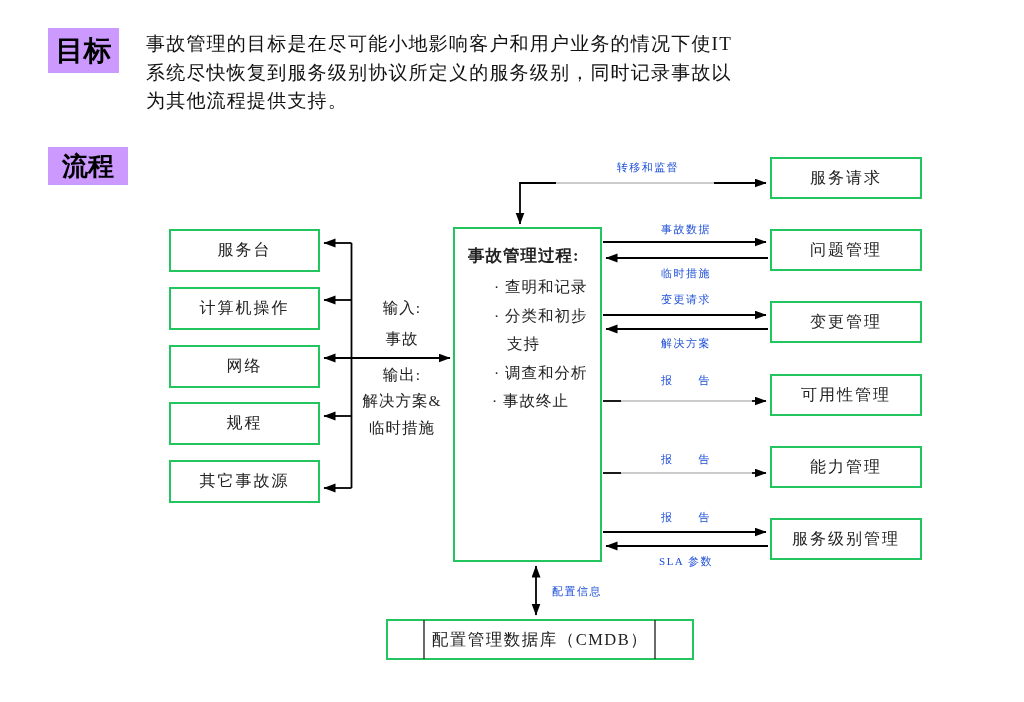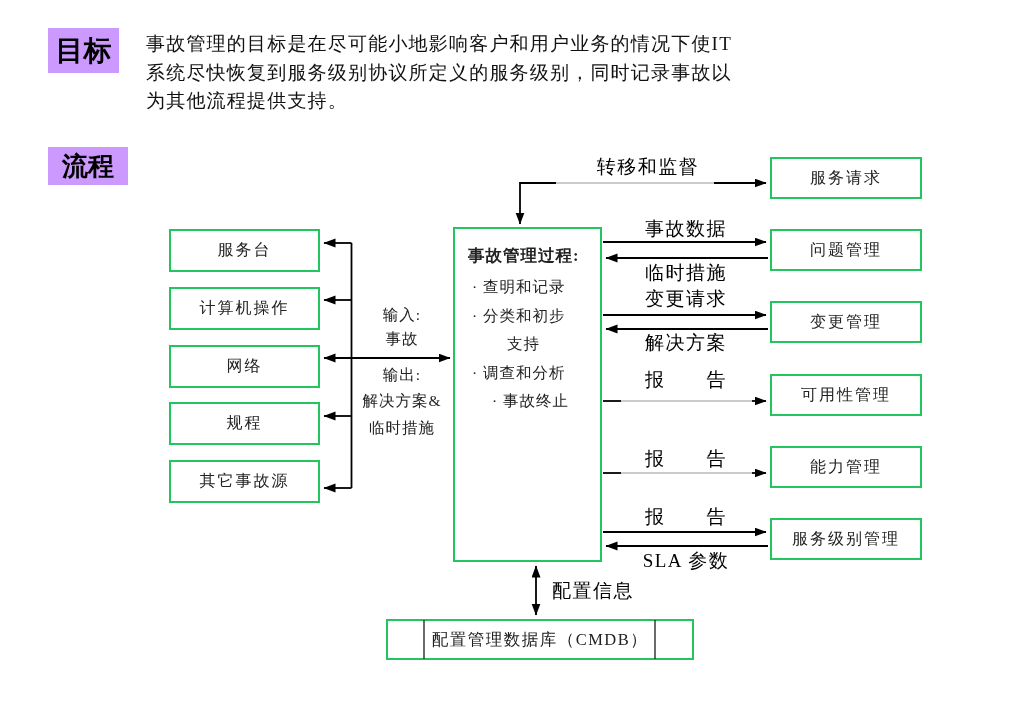--- a/index.html
+++ b/index.html
@@ -13,25 +13,25 @@
   .goal-text{position:absolute;left:146px;top:30px;width:600px;
              font-size:19px;line-height:28.5px;letter-spacing:1.2px;color:#111;}
   .node{position:absolute;border:2px solid #22c55e;background:#fff;
         display:flex;align-items:center;justify-content:center;
         font-size:16px;letter-spacing:2px;color:#222;box-sizing:border-box;}
   .src{left:169px;width:151px;height:43px;}
   .tgt{left:770px;width:152px;height:42px;}
   .center-box{left:453px;top:227px;width:149px;height:335px;
               display:block;letter-spacing:1px;}
   .center-title{margin:16px 0 6px 13px;font-weight:bold;font-size:16.5px;}
-  .step{line-height:28.5px;font-size:15.5px;padding-left:17px;}
+  .step{line-height:28.5px;font-size:15.5px;padding-left:39px;}
   .step.cont{padding-left:52px;}
   .step.last{padding-left:37px;}
   .cmdb{left:386px;top:619px;width:308px;height:41px;font-size:16.5px;letter-spacing:1.5px;}
-  .lbl{position:absolute;font-size:19px;letter-spacing:1.5px;color:#000000;
+  .lbl{position:absolute;font-size:11px;letter-spacing:1.5px;color:#1d4ed8;
        width:168px;text-align:center;line-height:18px;}
   .iolbl{position:absolute;left:352px;width:100px;text-align:center;
          font-size:15.5px;letter-spacing:1px;color:#222;line-height:18px;}
   svg.wires{position:absolute;left:0;top:0;z-index:3;pointer-events:none;}
   .node,.lbl,.iolbl{z-index:2;}
 </style>
 </head>
 <body>
 
 <div class="canvas">
@@ -44,21 +44,21 @@
   </div>
 
   <div class="tag proc">流程</div>
 
   <div class="node src" style="top:229px">服务台</div>
   <div class="node src" style="top:287px">计算机操作</div>
   <div class="node src" style="top:345px">网络</div>
   <div class="node src" style="top:402px">规程</div>
   <div class="node src" style="top:460px">其它事故源</div>
 
-  <div class="iolbl" style="top:306px">输入:</div>
+  <div class="iolbl" style="top:299px">输入:</div>
   <div class="iolbl" style="top:330px">事故</div>
   <div class="iolbl" style="top:366px">输出:</div>
   <div class="iolbl" style="top:392px">解决方案&amp;</div>
   <div class="iolbl" style="top:419px">临时措施</div>
 
   <div class="node center-box">
     <div class="center-title">事故管理过程:</div>
     <div class="step">· 查明和记录</div>
     <div class="step">· 分类和初步</div>
     <div class="step cont">支持</div>

